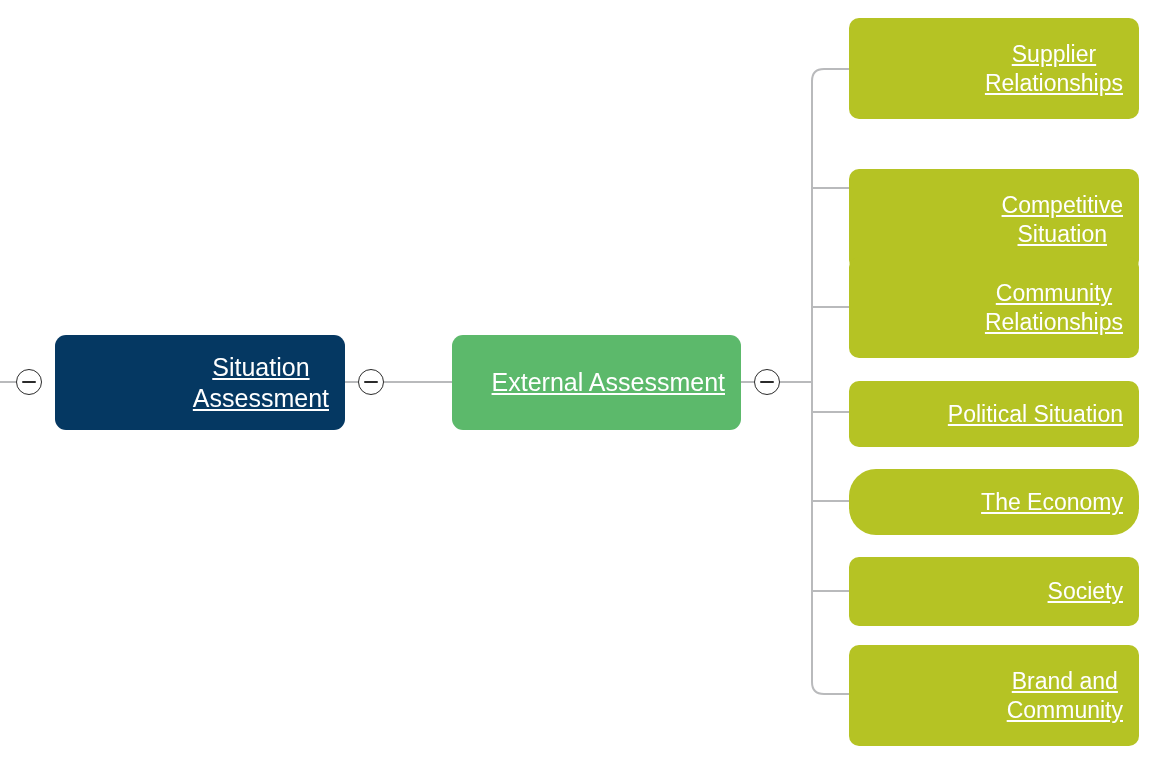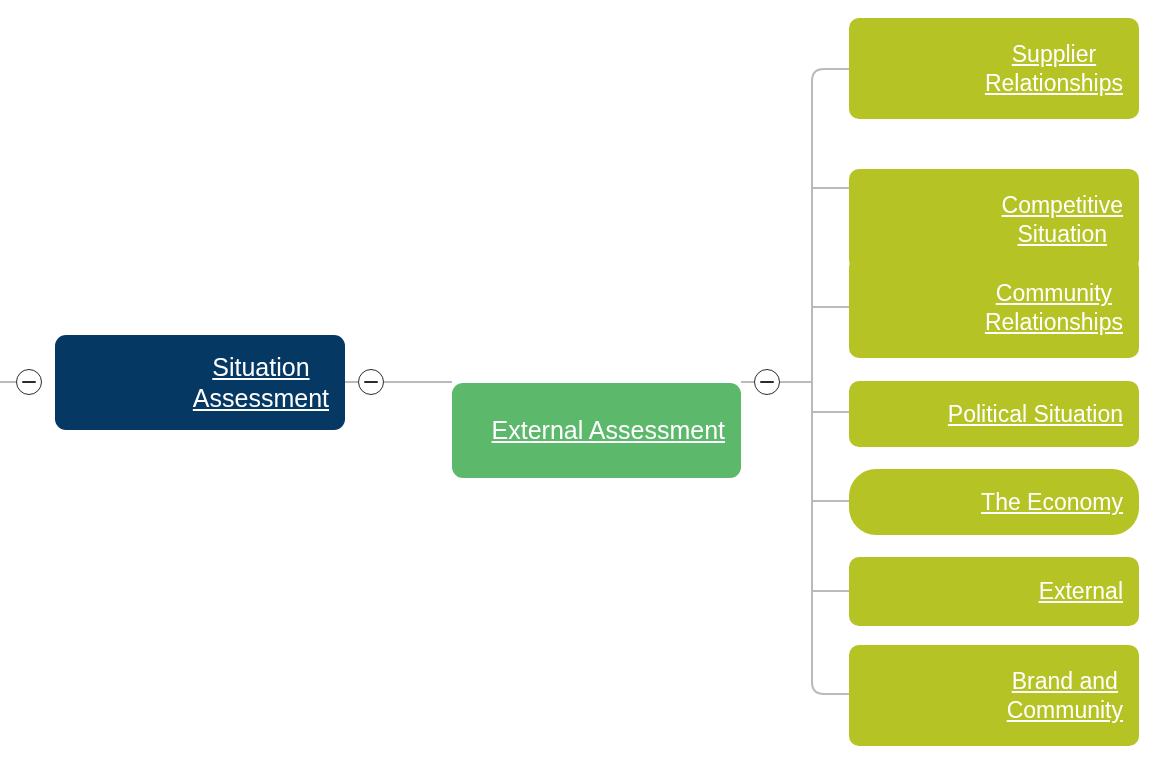--- a/index.html
+++ b/index.html
@@ -120,21 +120,21 @@
 
   <div class="toggle" style="left:16px; top:369px;"></div>
   <div class="toggle" style="left:358px; top:369px;"></div>
   <div class="toggle" style="left:754px; top:369px;"></div>
 
   <div class="node node-root" style="left:55px; top:335px; width:290px; height:95px;">
     <span class="node-label">Situation
 Assessment</span>
   </div>
 
-  <div class="node node-branch" style="left:452px; top:335px; width:289px; height:95px;margin-top:48px;">
+  <div class="node node-branch" style="left:452px; top:335px; width:289px; height:95px;">
     <span class="node-label">External Assessment</span>
   </div>
 
   <div class="node node-leaf" style="left:849px; top:18px; width:290px; height:101px;">
     <span class="node-label">Supplier
 Relationships</span>
   </div>
 
   <div class="node node-leaf" style="left:849px; top:138px; width:290px; height:101px;margin-top:31px;">
     <span class="node-label">Competitive
@@ -148,21 +148,21 @@
 
   <div class="node node-leaf" style="left:849px; top:381px; width:290px; height:66px;">
     <span class="node-label">Political Situation</span>
   </div>
 
   <div class="node node-leaf" style="left:849px; top:469px; width:290px; height:66px;border-radius:27px;">
     <span class="node-label">The Economy</span>
   </div>
 
   <div class="node node-leaf" style="left:849px; top:557px; width:290px; height:69px;">
-    <span class="node-label">External</span>
+    <span class="node-label">Society</span>
   </div>
 
   <div class="node node-leaf" style="left:849px; top:645px; width:290px; height:101px;">
     <span class="node-label">Brand and
 Community</span>
   </div>
 
 </div>
 
 </body></html>

